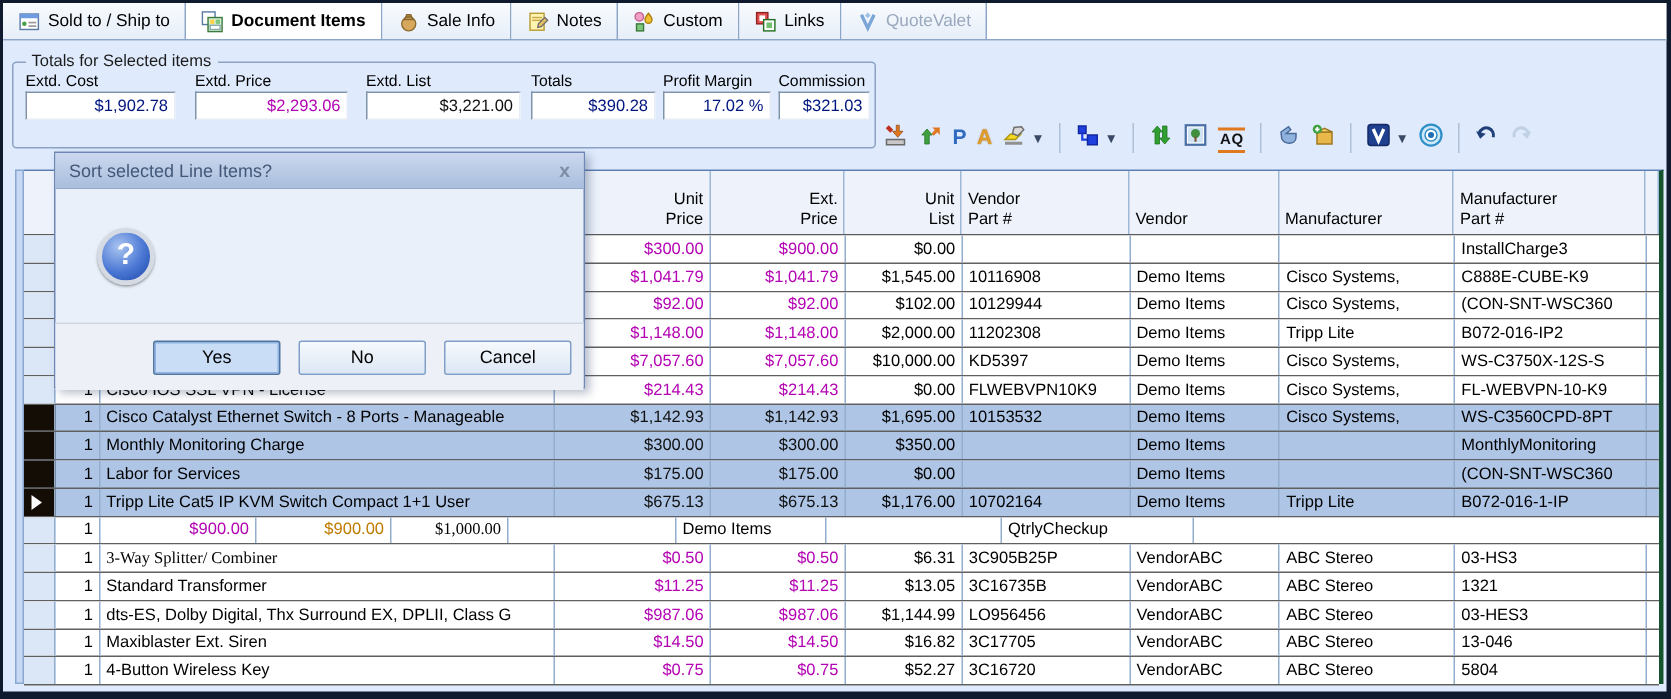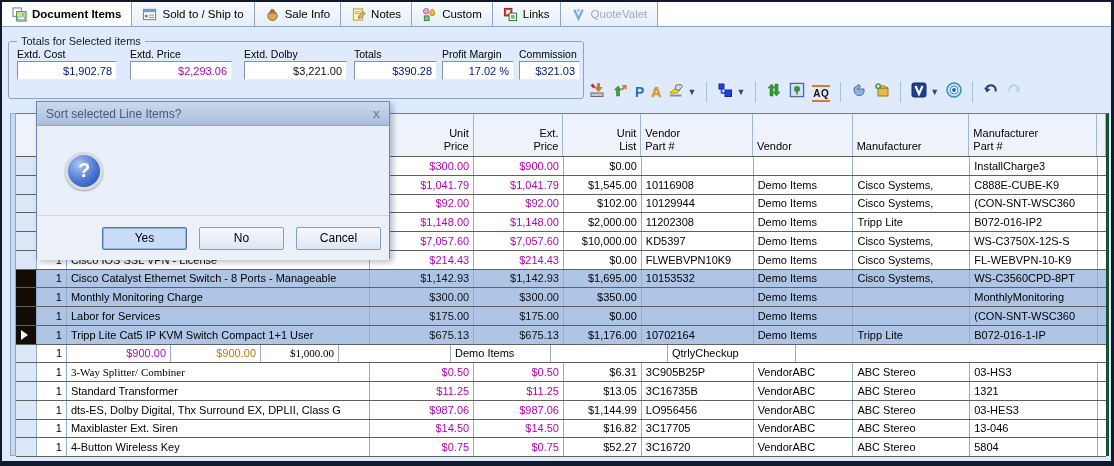--- a/index.html
+++ b/index.html
@@ -78,43 +78,43 @@
     display:flex;align-items:center;justify-content:flex-end;gap:12px;padding-right:8px;}
   .dbtn{width:85px;height:23px;font-size:12px;display:flex;align-items:center;justify-content:center;
     background:linear-gradient(#f6f9fd,#dce7f4);border:1px solid #7f9fc9;border-radius:2px;cursor:default;}
   .dbtn.default{background:#c9ddf7;border:1px solid #50759f;box-shadow:inset 0 0 0 1px #8fb3e0;}
 </style>
 </head>
 <body>
 
 <div class="window">
   <div class="tabbar" id="tabbar">
+      <div class="tab">
+        <span class="icon">
+          <svg width="15" height="15" viewBox="0 0 16 16">
+            <rect x="1.5" y="2.5" width="13" height="11" fill="#fff" stroke="#5a7aa5"></rect>
+            <rect x="1.5" y="2.5" width="13" height="3" fill="#6f9be0"></rect>
+            <circle cx="4.5" cy="9.5" r="1.6" fill="#46a046"></circle>
+            <rect x="7.5" y="8" width="5.5" height="1.2" fill="#999"></rect>
+            <rect x="7.5" y="10.5" width="5.5" height="1.2" fill="#999"></rect>
+          </svg>
+        </span>
+        <span class="tab-label">Sold to / Ship to</span>
+      </div>
       <div class="tab active">
         <span class="icon">
           <svg width="15" height="15" viewBox="0 0 16 16">
             <rect x="1" y="1" width="9" height="9" fill="#fff" stroke="#5a7aa5"></rect>
             <rect x="5" y="5" width="10" height="10" fill="#d8eed8" stroke="#3a7a3a"></rect>
             <rect x="6.5" y="6.5" width="3" height="3" fill="#ffd24a"></rect>
             <rect x="10.5" y="6.5" width="3" height="3" fill="#7ec87e"></rect>
             <rect x="6.5" y="10.5" width="7" height="3" fill="#fff" stroke="#8aa"></rect>
           </svg>
         </span>
         <span class="tab-label">Document Items</span>
-      </div>
-      <div class="tab">
-        <span class="icon">
-          <svg width="15" height="15" viewBox="0 0 16 16">
-            <rect x="1.5" y="2.5" width="13" height="11" fill="#fff" stroke="#5a7aa5"></rect>
-            <rect x="1.5" y="2.5" width="13" height="3" fill="#6f9be0"></rect>
-            <circle cx="4.5" cy="9.5" r="1.6" fill="#46a046"></circle>
-            <rect x="7.5" y="8" width="5.5" height="1.2" fill="#999"></rect>
-            <rect x="7.5" y="10.5" width="5.5" height="1.2" fill="#999"></rect>
-          </svg>
-        </span>
-        <span class="tab-label">Sold to / Ship to</span>
       </div>
       <div class="tab">
         <span class="icon">
           <svg width="15" height="15" viewBox="0 0 16 16">
             <circle cx="8" cy="9.5" r="5" fill="#d8a85c" stroke="#8a6a30"></circle>
             <path d="M6 4.5 L10 4.5 L11 6.5 L5 6.5 Z" fill="#c09048" stroke="#8a6a30"></path>
             <path d="M6.5 3 L9.5 3 L10 4.5 L6 4.5 Z" fill="#c09048" stroke="#8a6a30"></path>
           </svg>
         </span>
         <span class="tab-label">Sale Info</span>
@@ -173,21 +173,21 @@
               <span class="c-navy">$1,902.78</span>
             </div>
           </div>
           <div class="tfield" style="width: 102px; margin-right: 12px;">
             <div class="tlabel">Extd. Price</div>
             <div class="tbox">
               <span class="c-magenta">$2,293.06</span>
             </div>
           </div>
           <div class="tfield" style="width: 103px; margin-right: 7px;">
-            <div class="tlabel">Extd. Dolby</div>
+            <div class="tlabel">Extd. List</div>
             <div class="tbox">
               <span class="c-black">$3,221.00</span>
             </div>
           </div>
           <div class="tfield" style="width: 83px; margin-right: 5px;">
             <div class="tlabel">Totals</div>
             <div class="tbox">
               <span class="c-navy">$390.28</span>
             </div>
           </div>

